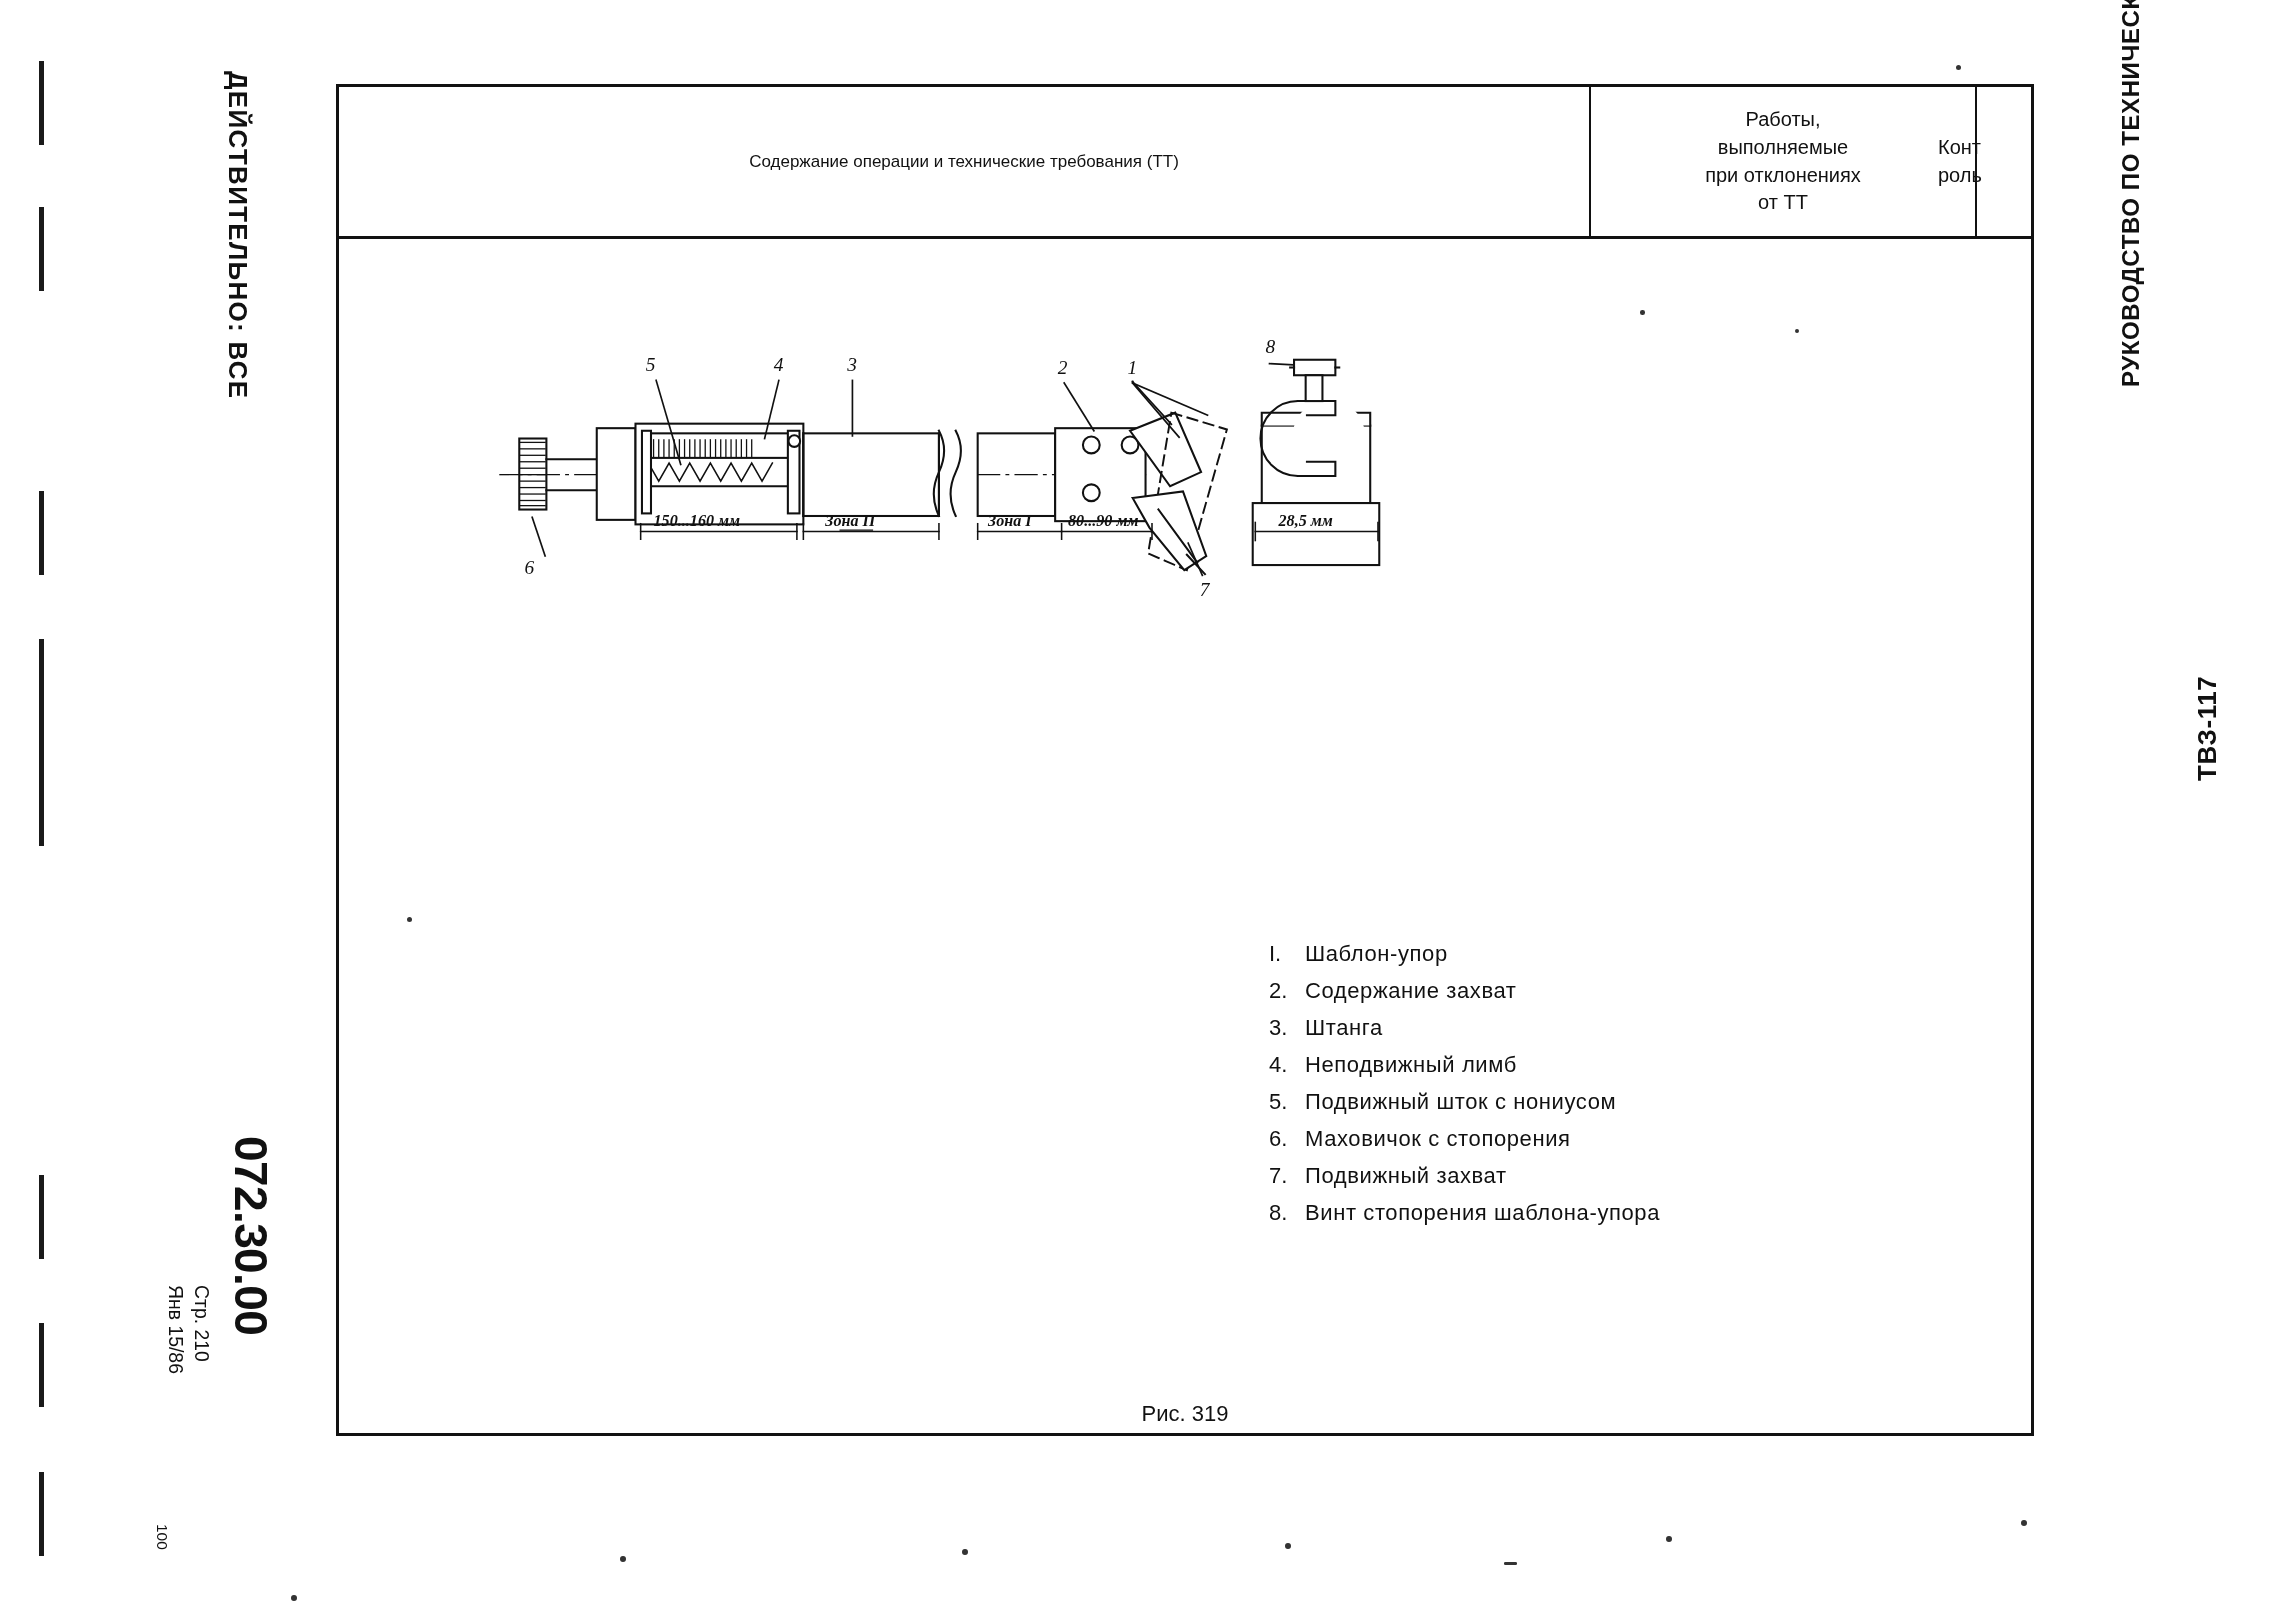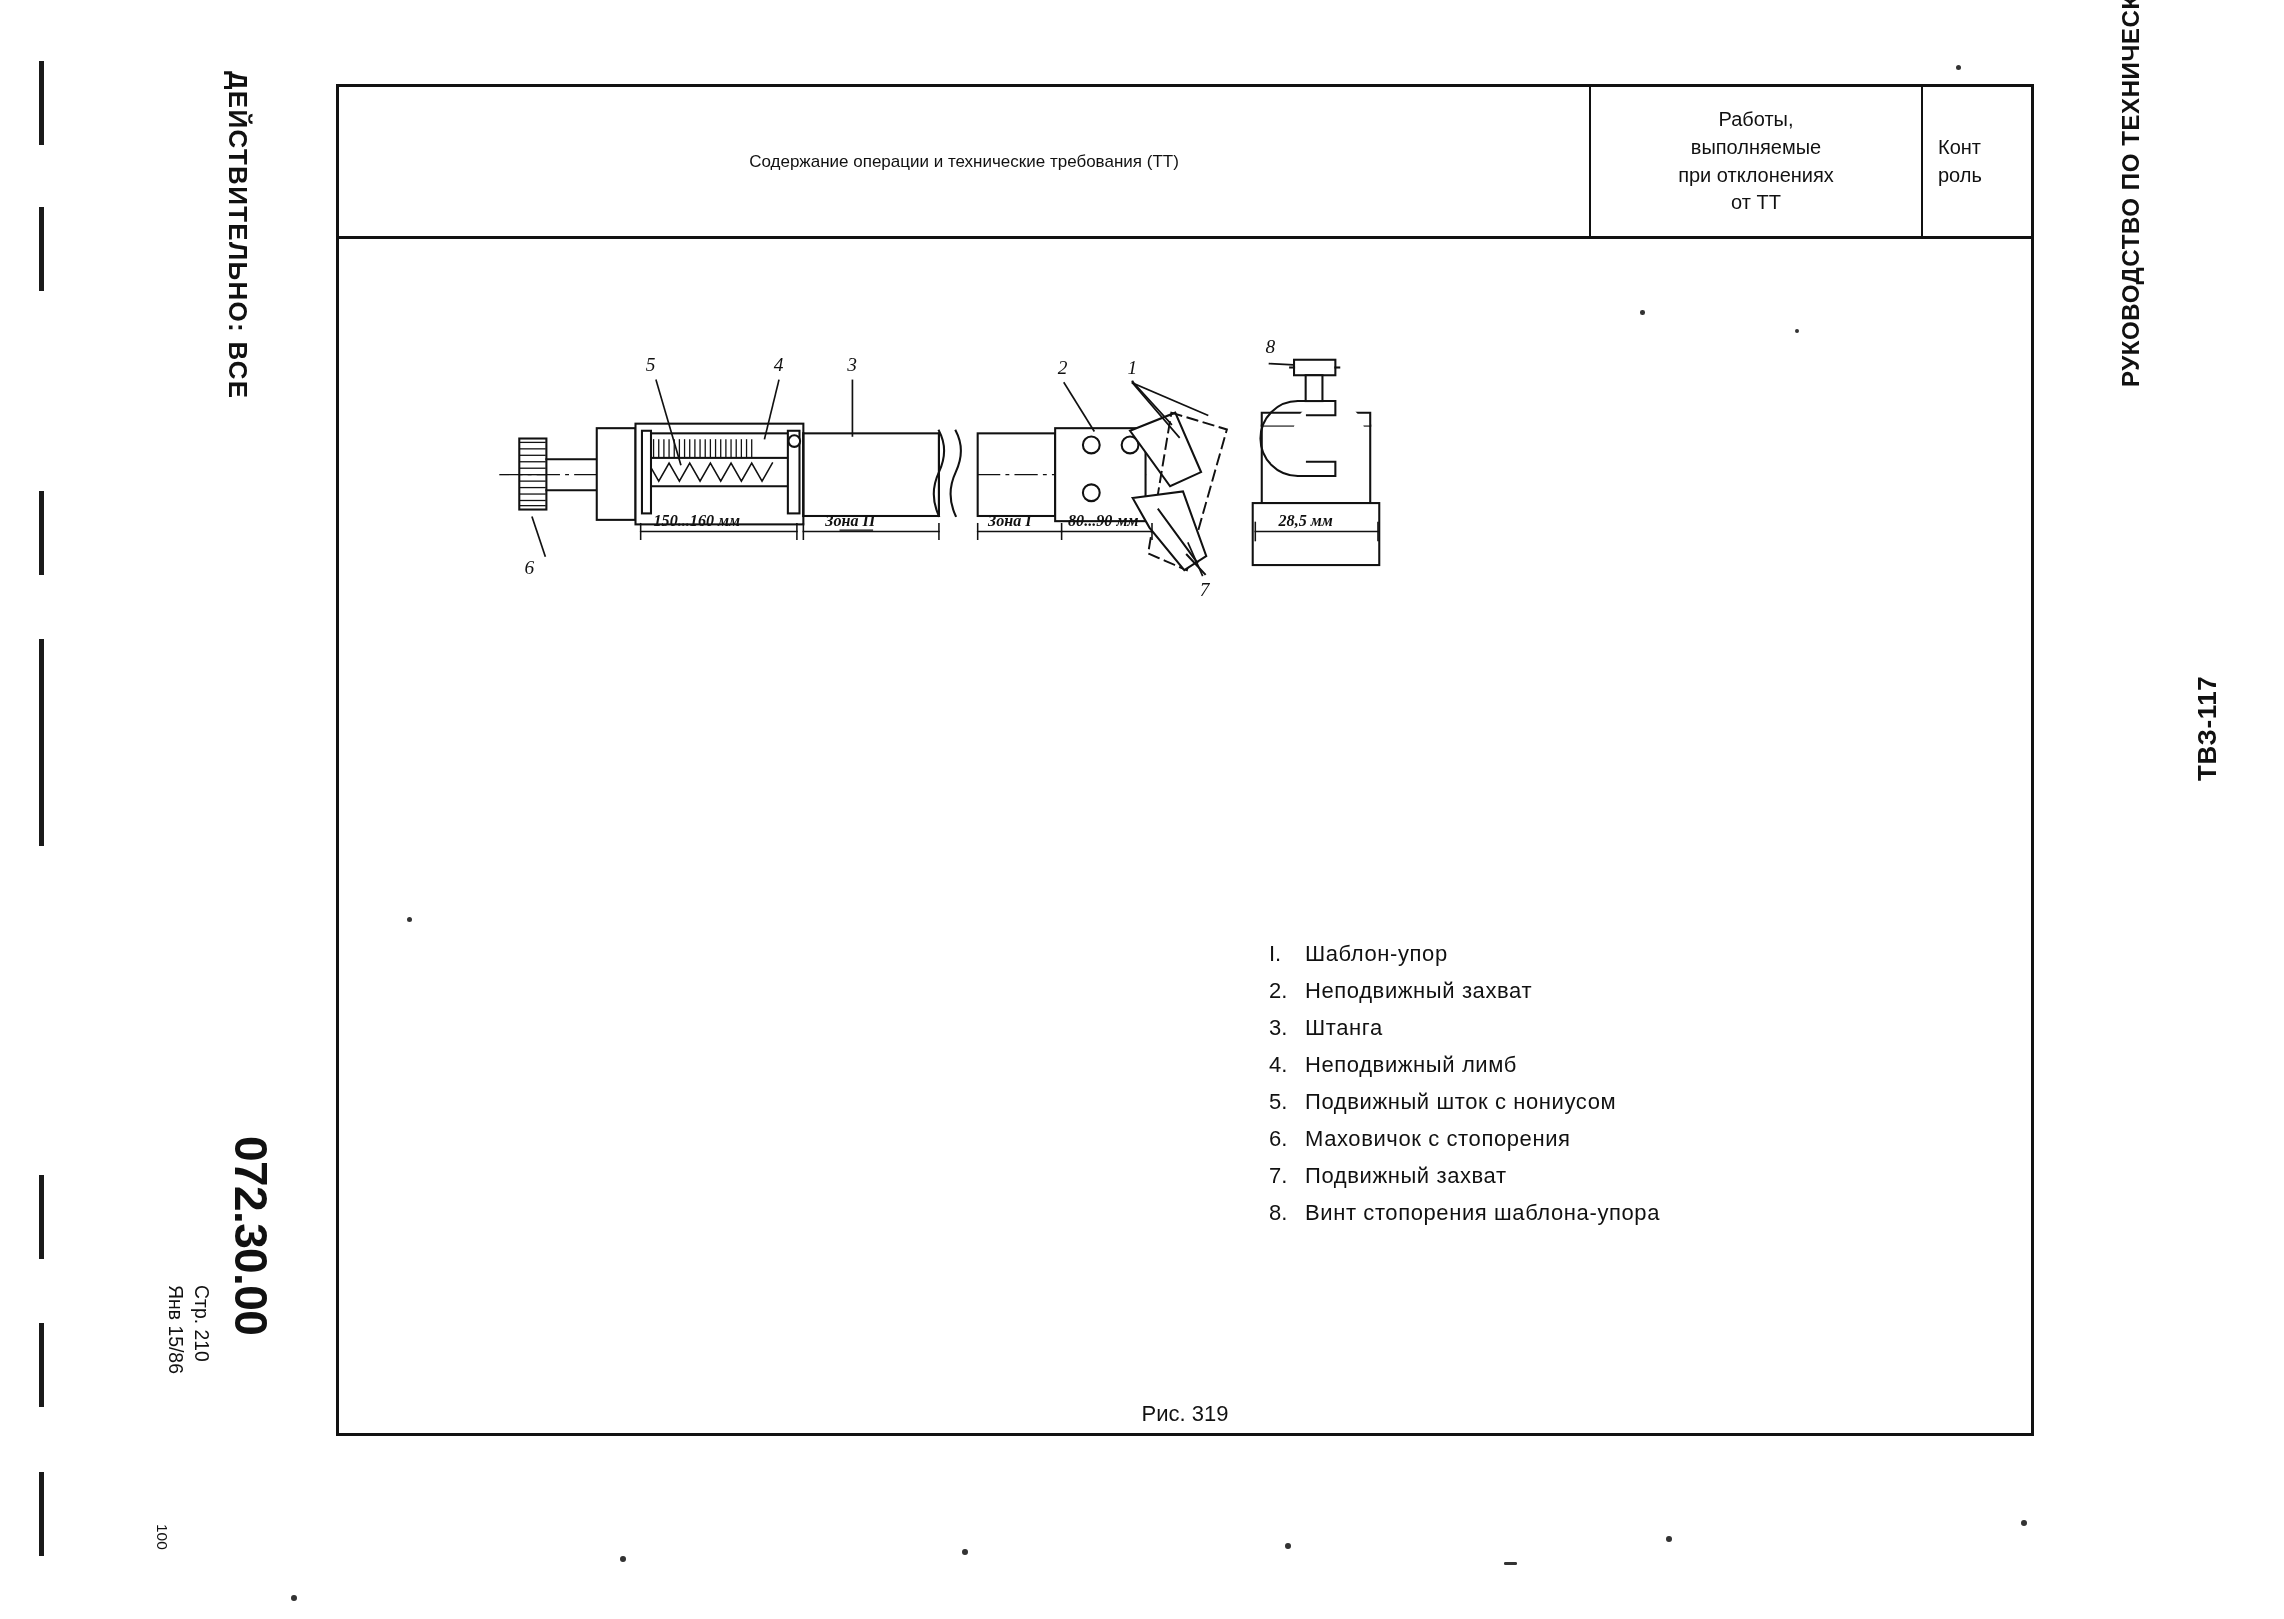--- a/index.html
+++ b/index.html
@@ -83,21 +83,21 @@
   .hdr-main{
     position:absolute;left:0;top:0;
     width:1252px;height:100%;
     border-right:2.6px solid #111;
     box-sizing:border-box;
     display:flex;align-items:center;justify-content:center;
   }
   .hdr-main span{font-size:17px;}
   .hdr-dev{
     position:absolute;left:1252px;top:0;
-    width:332px;height:100%;
+    width:386px;height:100%;
     border-right:2.6px solid #111;
     box-sizing:border-box;
     display:flex;align-items:center;justify-content:center;
     text-align:center;line-height:1.38;
   }
   .hdr-dev span{font-size:20px;}
   .hdr-ctl{
     position:absolute;left:1595px;top:0;
     right:0;height:100%;
     box-sizing:border-box;
@@ -345,21 +345,21 @@
         <line x1="546" y1="350" x2="598" y2="350" stroke="#111" stroke-width="2"></line>
       </svg>
 
       <div class="legend">
         <div class="li">
           <span class="num">I.</span>
           <span class="txt">Шаблон-упор</span>
         </div>
         <div class="li">
           <span class="num">2.</span>
-          <span class="txt">Неподвижный захват</span>
+          <span class="txt">Содержание захват</span>
         </div>
         <div class="li">
           <span class="num">3.</span>
           <span class="txt">Штанга</span>
         </div>
         <div class="li">
           <span class="num">4.</span>
           <span class="txt">Неподвижный лимб</span>
         </div>
         <div class="li">

